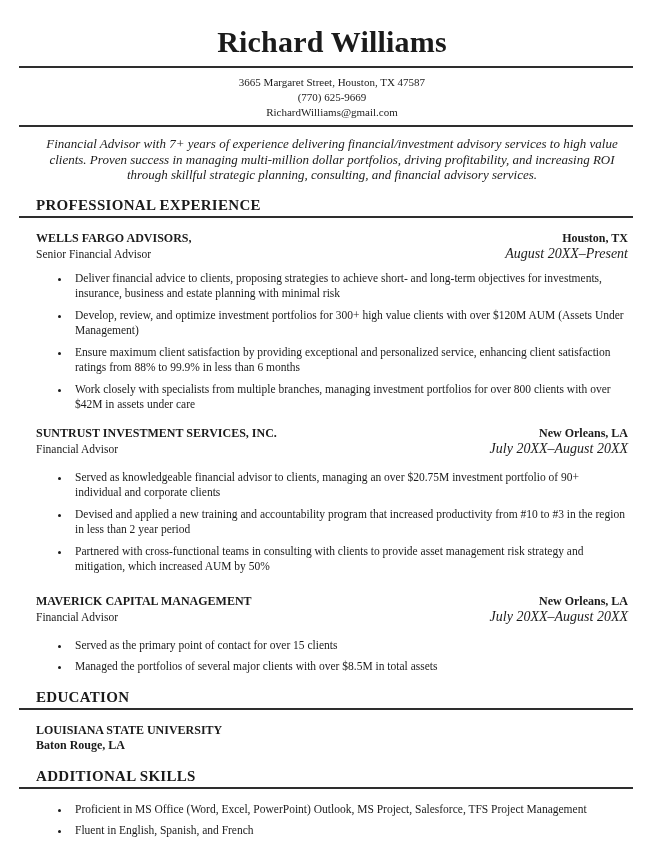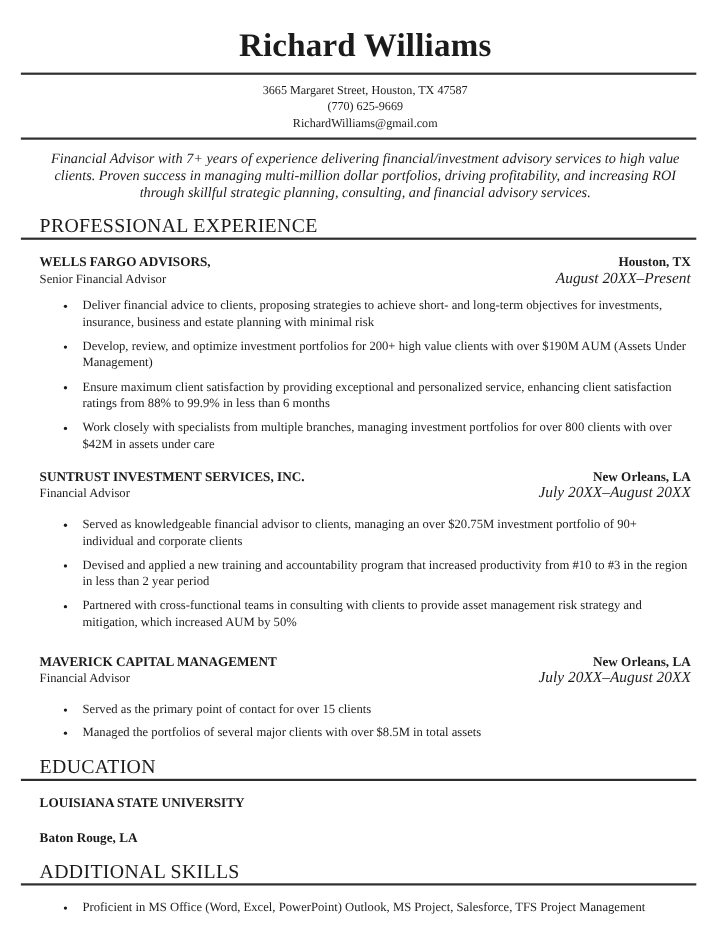--- a/index.html
+++ b/index.html
@@ -40,34 +40,33 @@
   }
   .summary {
     margin: 9px 2px 0 2px;
     font-style: italic;
     text-align: center;
     font-size: 13px;
     line-height: 15.5px;
   }
   .section-title {
     margin: 15px 0 0 0;
-    font-size: 18px;
+    font-size: 15px;
     line-height: 15px;
-    font-weight: normal;
+    font-weight: bold;
     letter-spacing: 0.3px;
   }
   .section-rule { margin-top: 3px; }
   .job, .edu-entry { margin-top: 13px; }
   .job-maverick { margin-top: 19px; }
   .row {
     display: flex;
     justify-content: space-between;
     align-items: baseline;
     line-height: 15px;
-    gap: 16px;
   }
   .company, .location, .school {
     font-weight: bold;
     font-size: 12px;
   }
   .role, .degree, .honors {
     font-size: 11.5px;
   }
   .dates, .edu-date {
     font-style: italic;
@@ -116,21 +115,21 @@
       <div class="row">
         <span class="company">WELLS FARGO ADVISORS,</span>
         <span class="location">Houston, TX</span>
       </div>
       <div class="row">
         <span class="role">Senior Financial Advisor</span>
         <span class="dates">August 20XX–Present</span>
       </div>
       <ul class="bullets">
         <li>Deliver financial advice to clients, proposing strategies to achieve short- and long-term objectives for investments, insurance, business and estate planning with minimal risk</li>
-        <li>Develop, review, and optimize investment portfolios for 200+ high value clients with over $190M AUM (Assets Under Management)</li>
+        <li>Develop, review, and optimize investment portfolios for 300+ high value clients with over $120M AUM (Assets Under Management)</li>
         <li>Ensure maximum client satisfaction by providing exceptional and personalized service, enhancing client satisfaction ratings from 88% to 99.9% in less than 6 months</li>
         <li>Work closely with specialists from multiple branches, managing investment portfolios for over 800 clients with over $42M in assets under care</li>
       </ul>
     </div>
 
     <div class="job">
       <div class="row">
         <span class="company">SUNTRUST INVESTMENT SERVICES, INC.</span>
         <span class="location">New Orleans, LA</span>
       </div>

